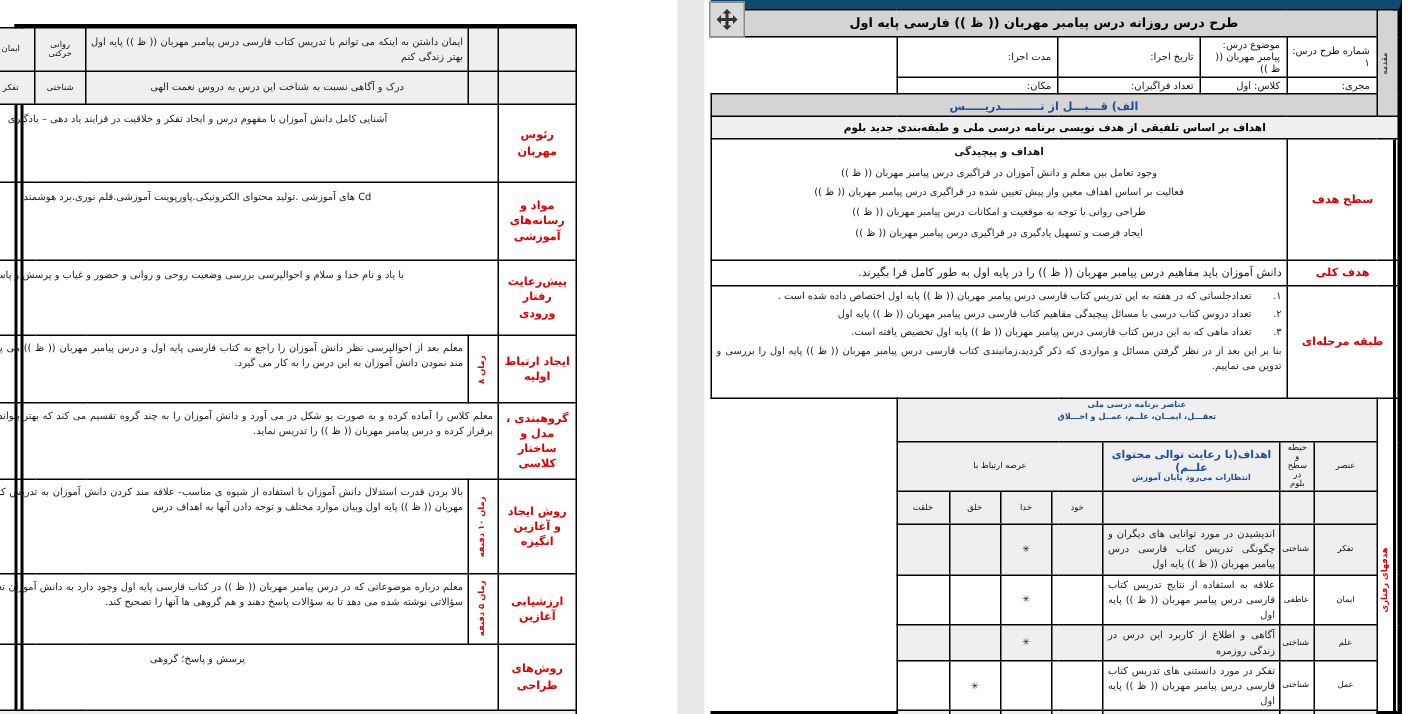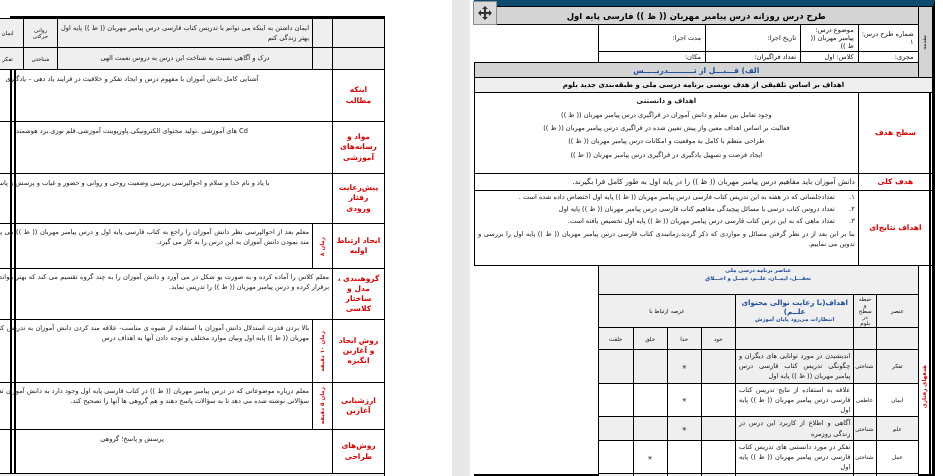--- a/index.html
+++ b/index.html
@@ -105,35 +105,35 @@
           <td colspan="5" class="grey sub-blue" style="height:12px">الف) قـــبـــل از تــــــــــدریـــــس</td>
         </tr>
 
         <tr>
           <td colspan="6" class="shaded hdr-title" style="height:12px;font-size:7px">اهداف بر اساس تلفیقی از هدف نویسی برنامه درسی ملی و طبقه‌بندی جدید بلوم</td>
         </tr>
 
         <tr>
           <td colspan="2" class="lbl">سطح هدف</td>
           <td colspan="4" class="body-cell c" style="height:78px;vertical-align:top">
-            <div style="font-weight:bold;font-size:7px;margin:2px 0 3px">اهداف و دانستنی</div>
+            <div style="font-weight:bold;font-size:7px;margin:2px 0 3px">اهداف و پیچیدگی</div>
             <div style="margin-bottom:3px">وجود تعامل بین معلم و دانش آموزان در قراگیری درس پیامبر مهربان (( ظ ))</div>
             <div style="margin-bottom:3px">فعالیت بر اساس اهداف معین واز پیش تعیین شده در قراگیری درس پیامبر مهربان (( ظ ))</div>
-            <div style="margin-bottom:3px">طراحی منظم با کامل به موقعیت و امکانات درس پیامبر مهربان (( ظ ))</div>
+            <div style="margin-bottom:3px">طراحی روانی با توجه به موقعیت و امکانات درس پیامبر مهربان (( ظ ))</div>
             <div>ایجاد فرصت و تسهیل یادگیری در قراگیری درس پیامبر مهربان (( ظ ))</div>
           </td>
         </tr>
 
         <tr>
           <td colspan="2" class="lbl">هدف کلی</td>
           <td colspan="4" class="body-cell" style="font-size:7.4px;height:14px">دانش آموزان باید مفاهیم درس پیامبر مهربان (( ظ )) را در پایه اول به طور کامل فرا بگیرند.</td>
         </tr>
 
         <tr>
-          <td colspan="2" class="lbl">اهداف نتایج‌ای</td>
+          <td colspan="2" class="lbl">طبقه مرحله‌ای</td>
           <td colspan="4" class="body-cell" style="height:72px;vertical-align:top">
             <div style="display:flex;gap:6px;margin-bottom:2px">
               <span style="flex:0 0 14px">۱.</span>
               <span style="flex:1">تعدادجلساتی که در هفته به این تدریس کتاب قارسی درس پیامبر مهربان (( ظ )) پایه اول اختصاص داده شده است .</span>
             </div>
             <div style="display:flex;gap:6px;margin-bottom:2px">
               <span style="flex:0 0 14px">۲.</span>
               <span style="flex:1">تعداد دروس کتاب درسی با مسائل پیچیدگی مقاهیم کتاب قارسی درس پیامبر مهربان (( ظ )) پایه اول</span>
             </div>
             <div style="display:flex;gap:6px;margin-bottom:2px">
@@ -382,21 +382,21 @@
           <td class="body-cell shaded c" style="height:14px">درک و آگاهی نسبت به شناخت این درس به دروس نعمت الهی</td>
           <td class="tiny shaded">شناختی</td>
           <td class="tiny shaded">تفکر</td>
           <td class="mark shaded">✳</td>
           <td class="mark shaded"></td>
           <td class="mark shaded"></td>
           <td class="mark shaded"></td>
         </tr>
 
         <tr>
-          <td class="lbl">اینکه مطالب</td>
+          <td class="lbl">رئوس مهربان</td>
           <td colspan="8" class="body-cell c" style="height:46px;vertical-align:top;padding-top:4px">آشنایی کامل دانش آموزان با مفهوم درس و  ایجاد تفکر و خلاقیت در قرایند یاد دهی – یادگیری</td>
         </tr>
 
         <tr>
           <td class="lbl">مواد و رسانه‌های آموزشی</td>
           <td colspan="8" class="body-cell c" style="height:46px;vertical-align:top;padding-top:4px">Cd های آموزشی .تولید محتوای الکترونیکی.پاورپوینت آموزشی.قلم نوری.برد هوشمند</td>
         </tr>
 
         <tr>
           <td class="lbl">پیش‌رعایت رفتار ورودی</td>

